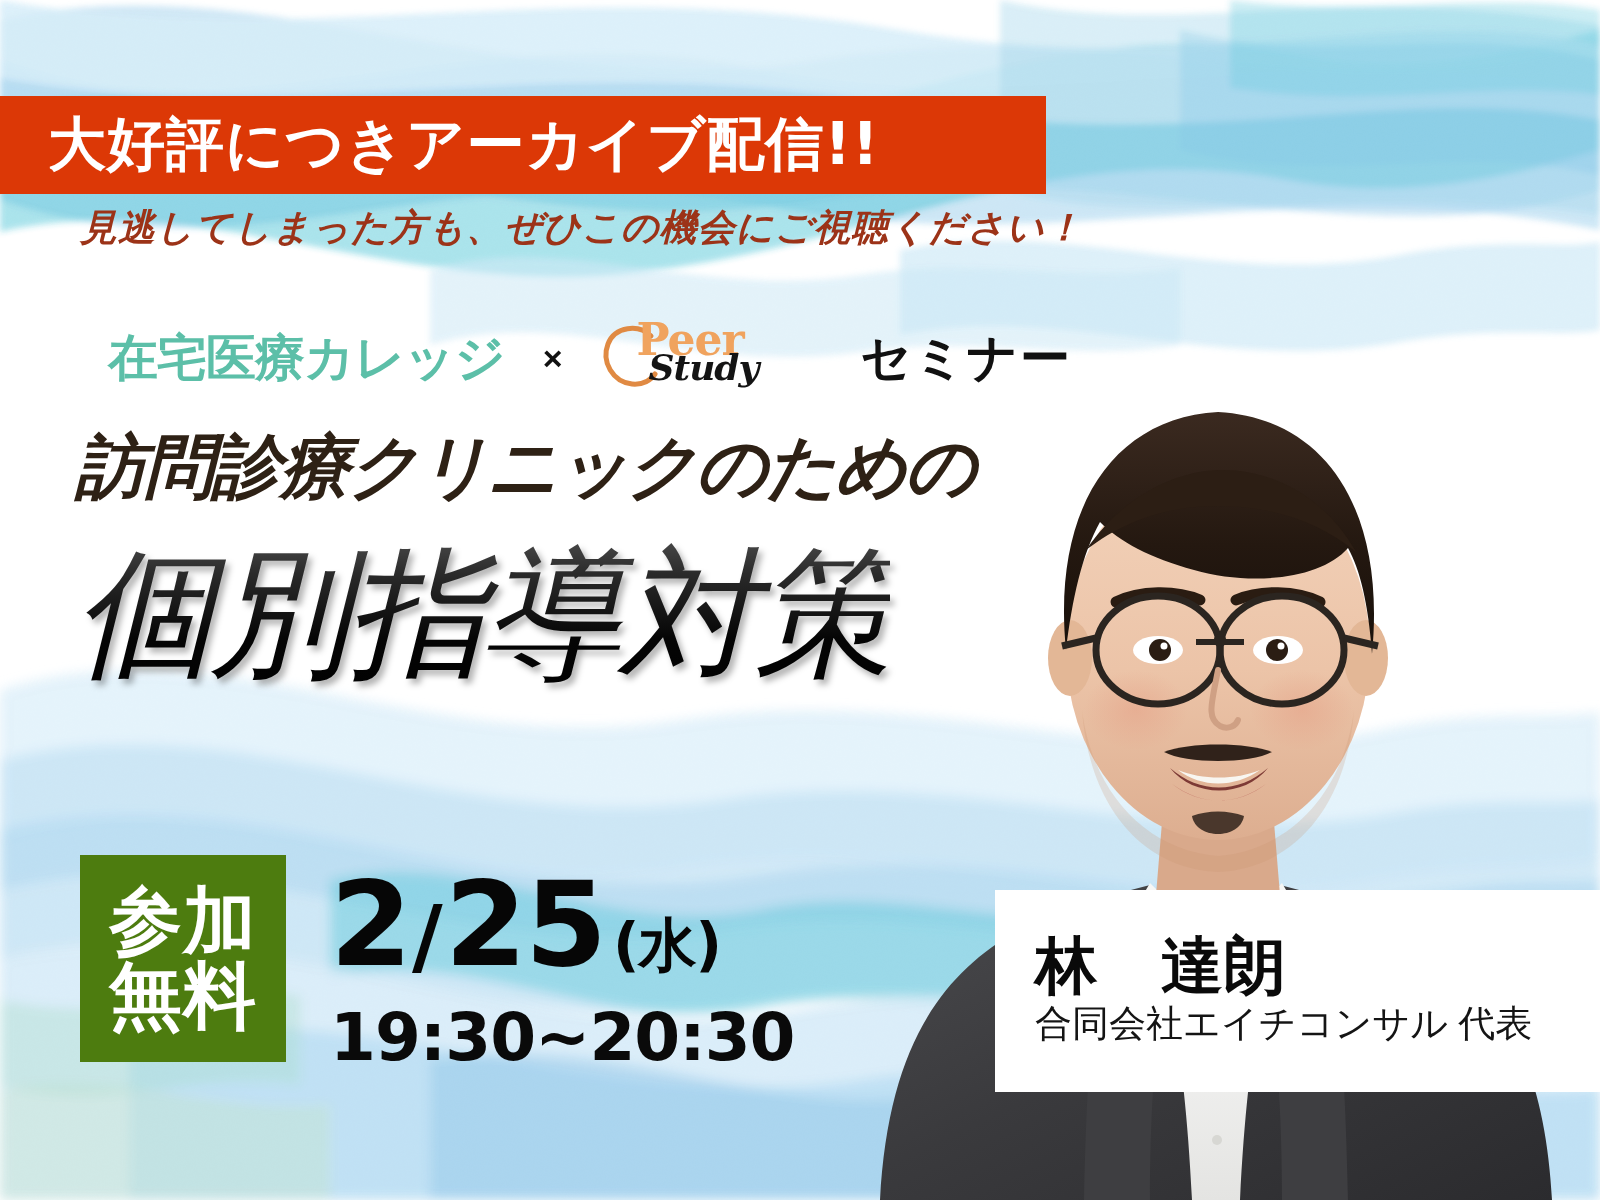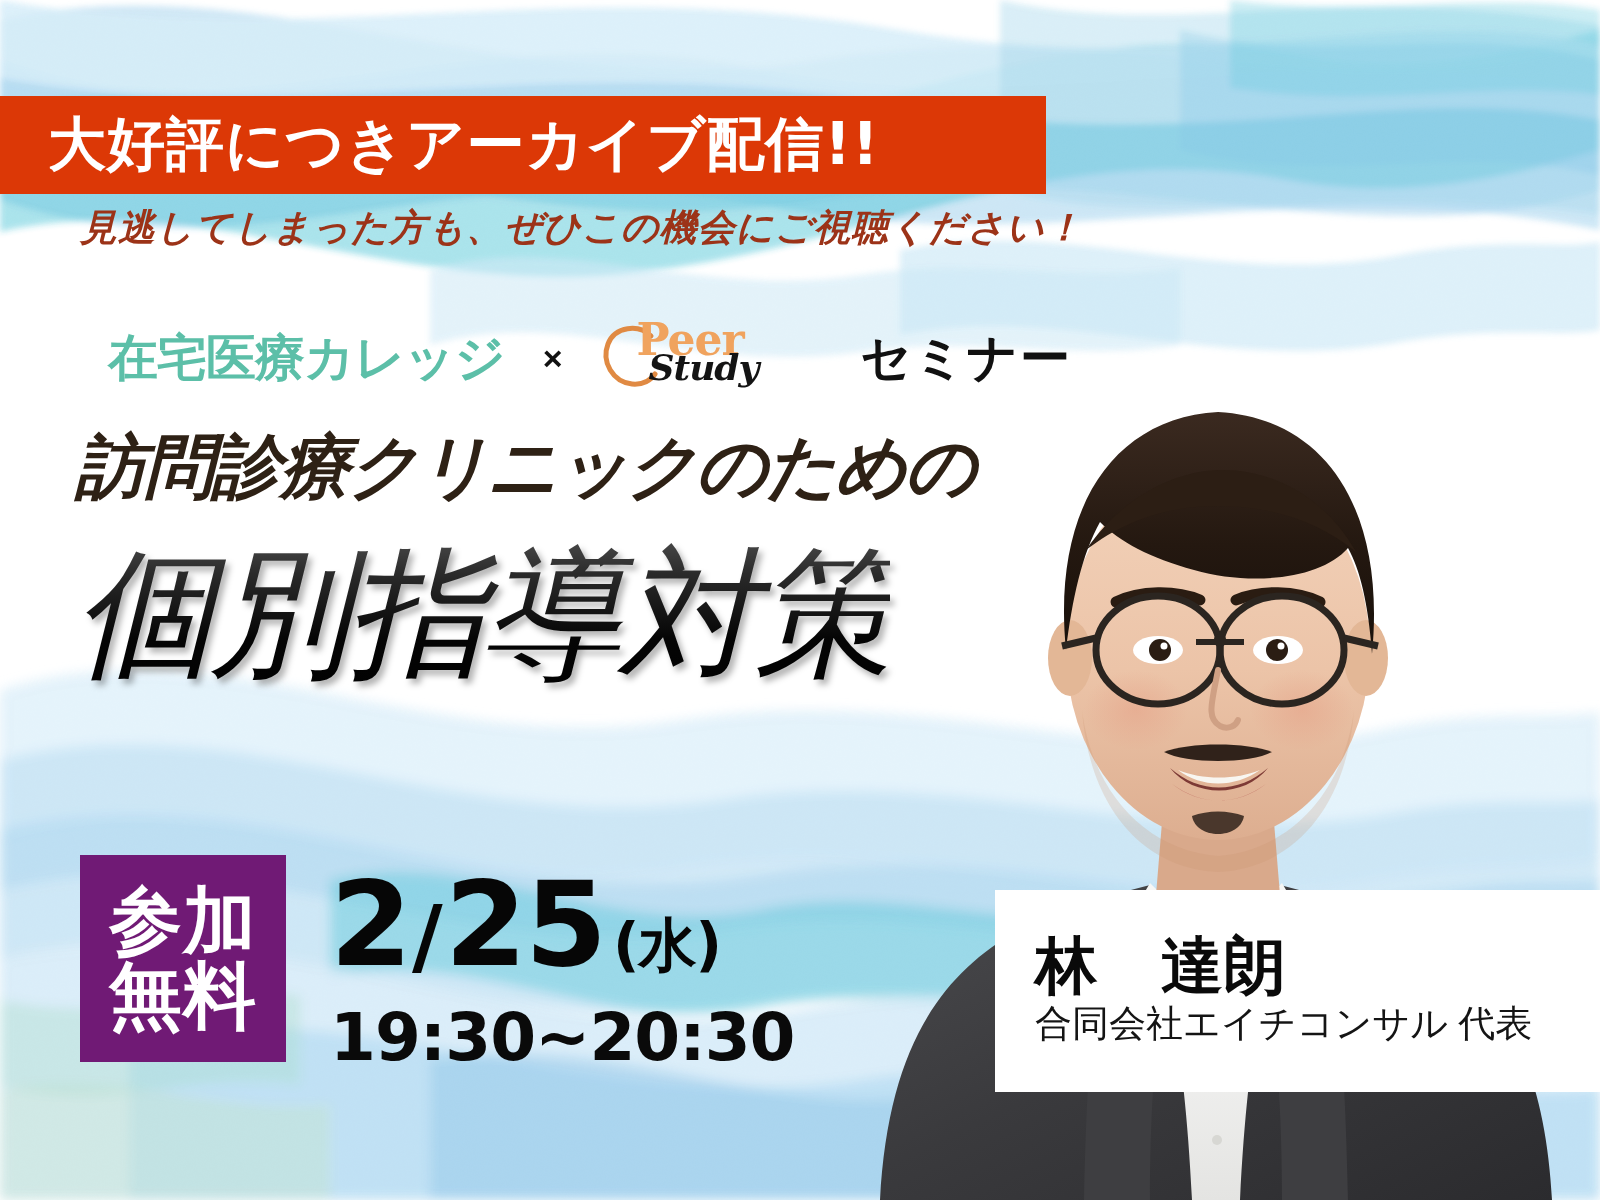--- a/index.html
+++ b/index.html
@@ -165,21 +165,21 @@
     margin-left: 12px;
   }
 
   
   #free-badge {
     position: absolute;
     left: 80px;
     top: 855px;
     width: 206px;
     height: 207px;
-    background: #701a75;
+    background: #4d7c0f;
     z-index: 6;
     display: flex;
     flex-direction: column;
     align-items: center;
     justify-content: center;
   }
   #free-badge span {
     color: #ffffff;
     font-size: 73px;
     font-weight: bold;

